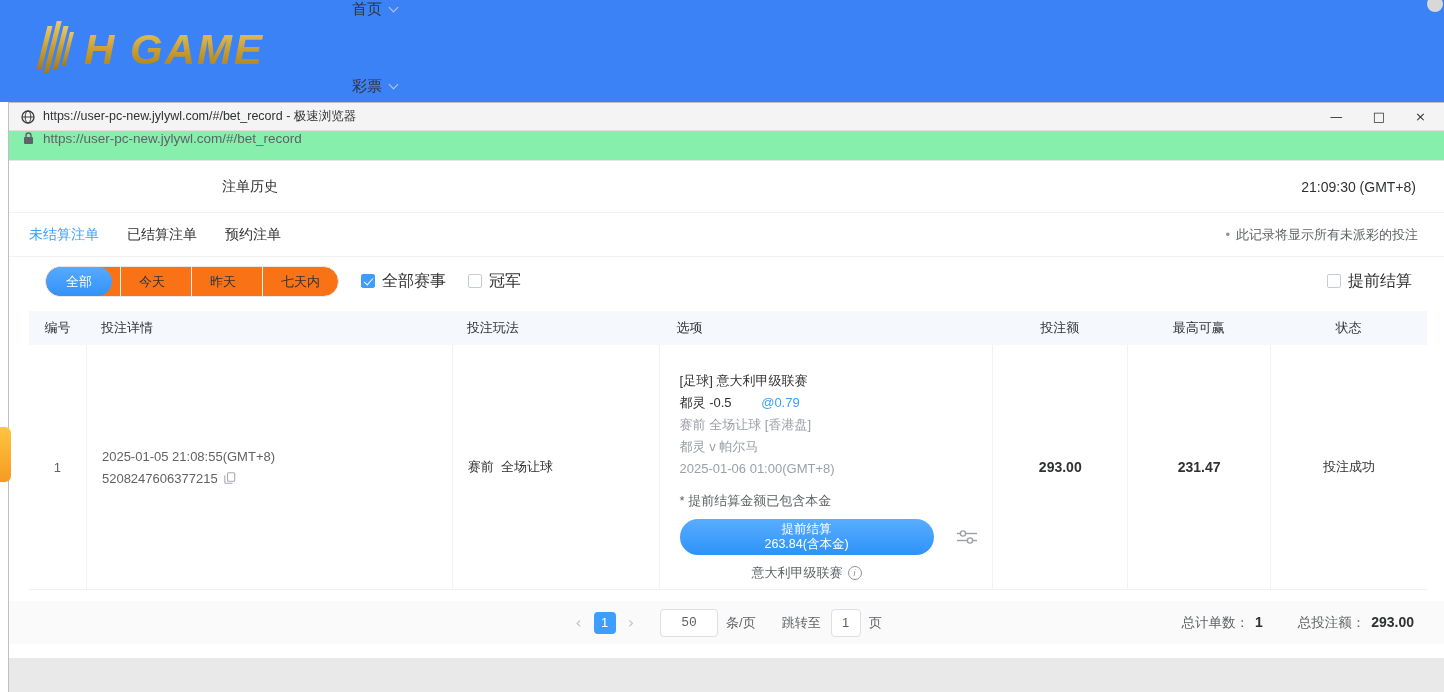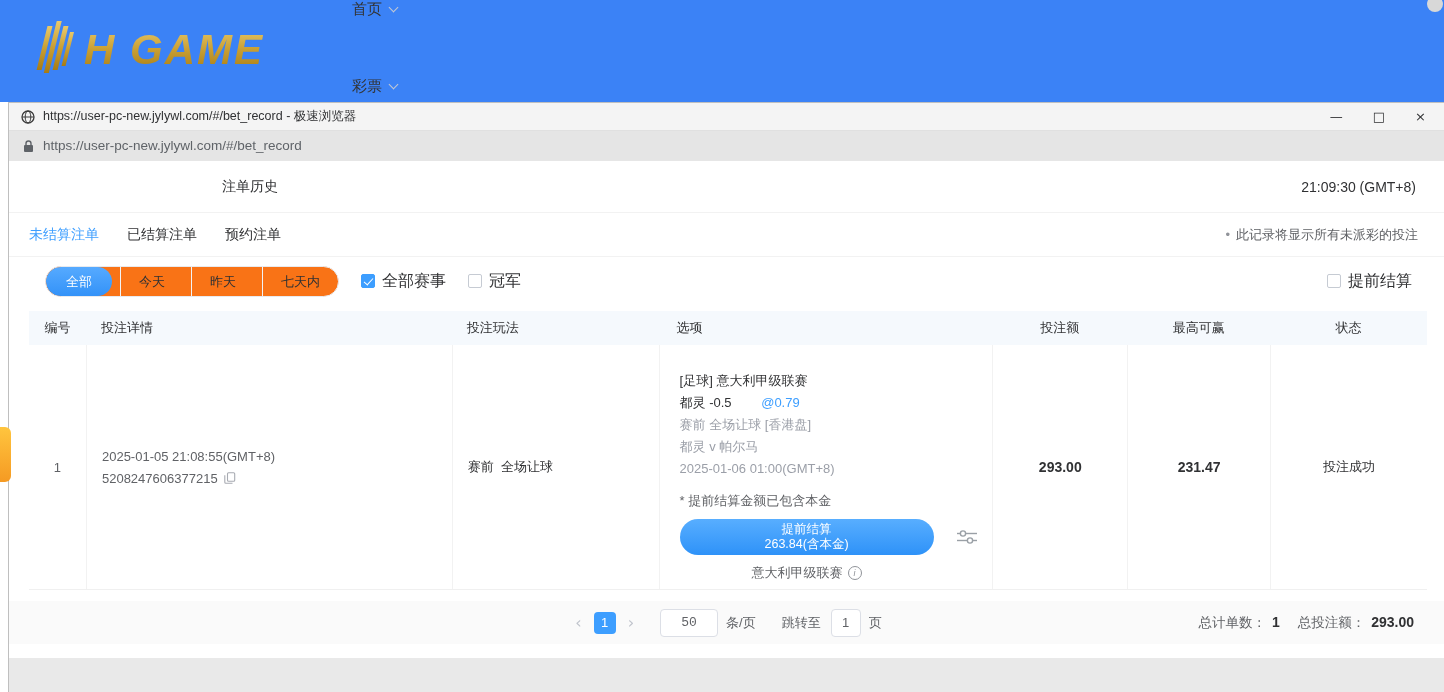--- a/index.html
+++ b/index.html
@@ -17,21 +17,21 @@
   
   .float-tab { position:absolute; left:0; top:427px; width:11px; height:55px; background:linear-gradient(180deg,#FFC53E,#F59A23); border-radius:0 6px 6px 0; z-index:6; cursor:pointer; }
 
   
   .browser { position:absolute; top:102px; left:8px; right:0; bottom:0; background:#fff; border-top:1px solid #BFBFBF; border-left:1px solid #BFBFBF; display:flex; flex-direction:column; }
   .titlebar { flex:0 0 28px; background:#F4F4F4; border-bottom:1px solid #E0E0E0; display:flex; align-items:center; padding:0 12px; }
   .favicon { width:14px; height:14px; margin-right:8px; flex:none; display:flex; }
   .win-title { font-size:12.5px; color:#303133; white-space:nowrap; }
   .win-controls { margin-left:auto; display:flex; align-items:center; gap:30px; padding-right:6px; }
   .win-btn { font-size:13px; color:#303133; line-height:1; cursor:pointer; font-family:"DejaVu Sans",sans-serif; }
-  .addressbar { flex:0 0 30px; background:#e5e5e5; border-bottom:1px solid #E6E6E6; display:flex; align-items:center; padding:0 14px; }
+  .addressbar { flex:0 0 30px; background:#86efac; border-bottom:1px solid #E6E6E6; display:flex; align-items:flex-start; padding:0 14px; }
   .lock { margin-right:9px; display:flex; }
   .url-text { font-size:13.5px; color:#5F6368; cursor:text; }
 
   
   .page { flex:1; display:flex; flex-direction:column; background:#fff; min-height:0; }
   .page-header { flex:0 0 52px; display:flex; align-items:center; border-bottom:1px solid #F2F2F2; }
   .page-title { margin-left:213px; font-size:14px; color:#303133; }
   .clock { margin-left:auto; margin-right:28px; font-size:14px; color:#303133; }
 
   .tabs-row { flex:0 0 44px; display:flex; align-items:center; padding:0 20px; border-bottom:1px solid #F2F2F2; }
@@ -85,21 +85,21 @@
 
   
   .pagination { flex:0 0 43px; margin-top:11px; background:#FAFAFA; display:flex; align-items:center; justify-content:center; position:relative; }
   .pg-center { display:flex; align-items:center; }
   .pg-arrow { font-size:16px; color:#C0C4CC; cursor:pointer; padding:0 4px; font-family:"DejaVu Sans",sans-serif; }
   .pg-cur { width:22px; height:22px; border-radius:4px; background:#3D9EFF; color:#fff; font-size:13px; display:flex; align-items:center; justify-content:center; margin:0 8px; cursor:pointer; }
   .pg-size { width:58px; height:28px; border:1px solid #DCDFE6; border-radius:4px; text-align:center; font-size:13px; color:#606266; margin-left:22px; background:#fff; outline:none; font-family:Liberation Mono, monospace; }
   .pg-label { font-size:13px; color:#606266; margin-left:8px; }
   .pg-jump-label { margin-left:26px; }
   .pg-jump { width:30px; height:28px; border:1px solid #DCDFE6; border-radius:4px; text-align:center; font-size:13px; color:#606266; margin-left:10px; background:#fff; outline:none; font-family:inherit; }
-  .totals { position:absolute; right:30px; top:0; height:100%; display:flex; align-items:center; gap:18px; }
+  .totals { position:absolute; right:30px; top:0; height:100%; display:flex; align-items:center; gap:35px; }
   .total-group { font-size:13.5px; color:#606266; display:flex; align-items:baseline; gap:6px; }
   .total-val { font-size:14px; font-weight:700; color:#303133; }
 
   .spacer { flex:1; background:#fff; }
   .bottom-strip { flex:0 0 34px; background:#E9E9E9; }
 </style>
 </head>
 <body>
 
 <div class="screen">

